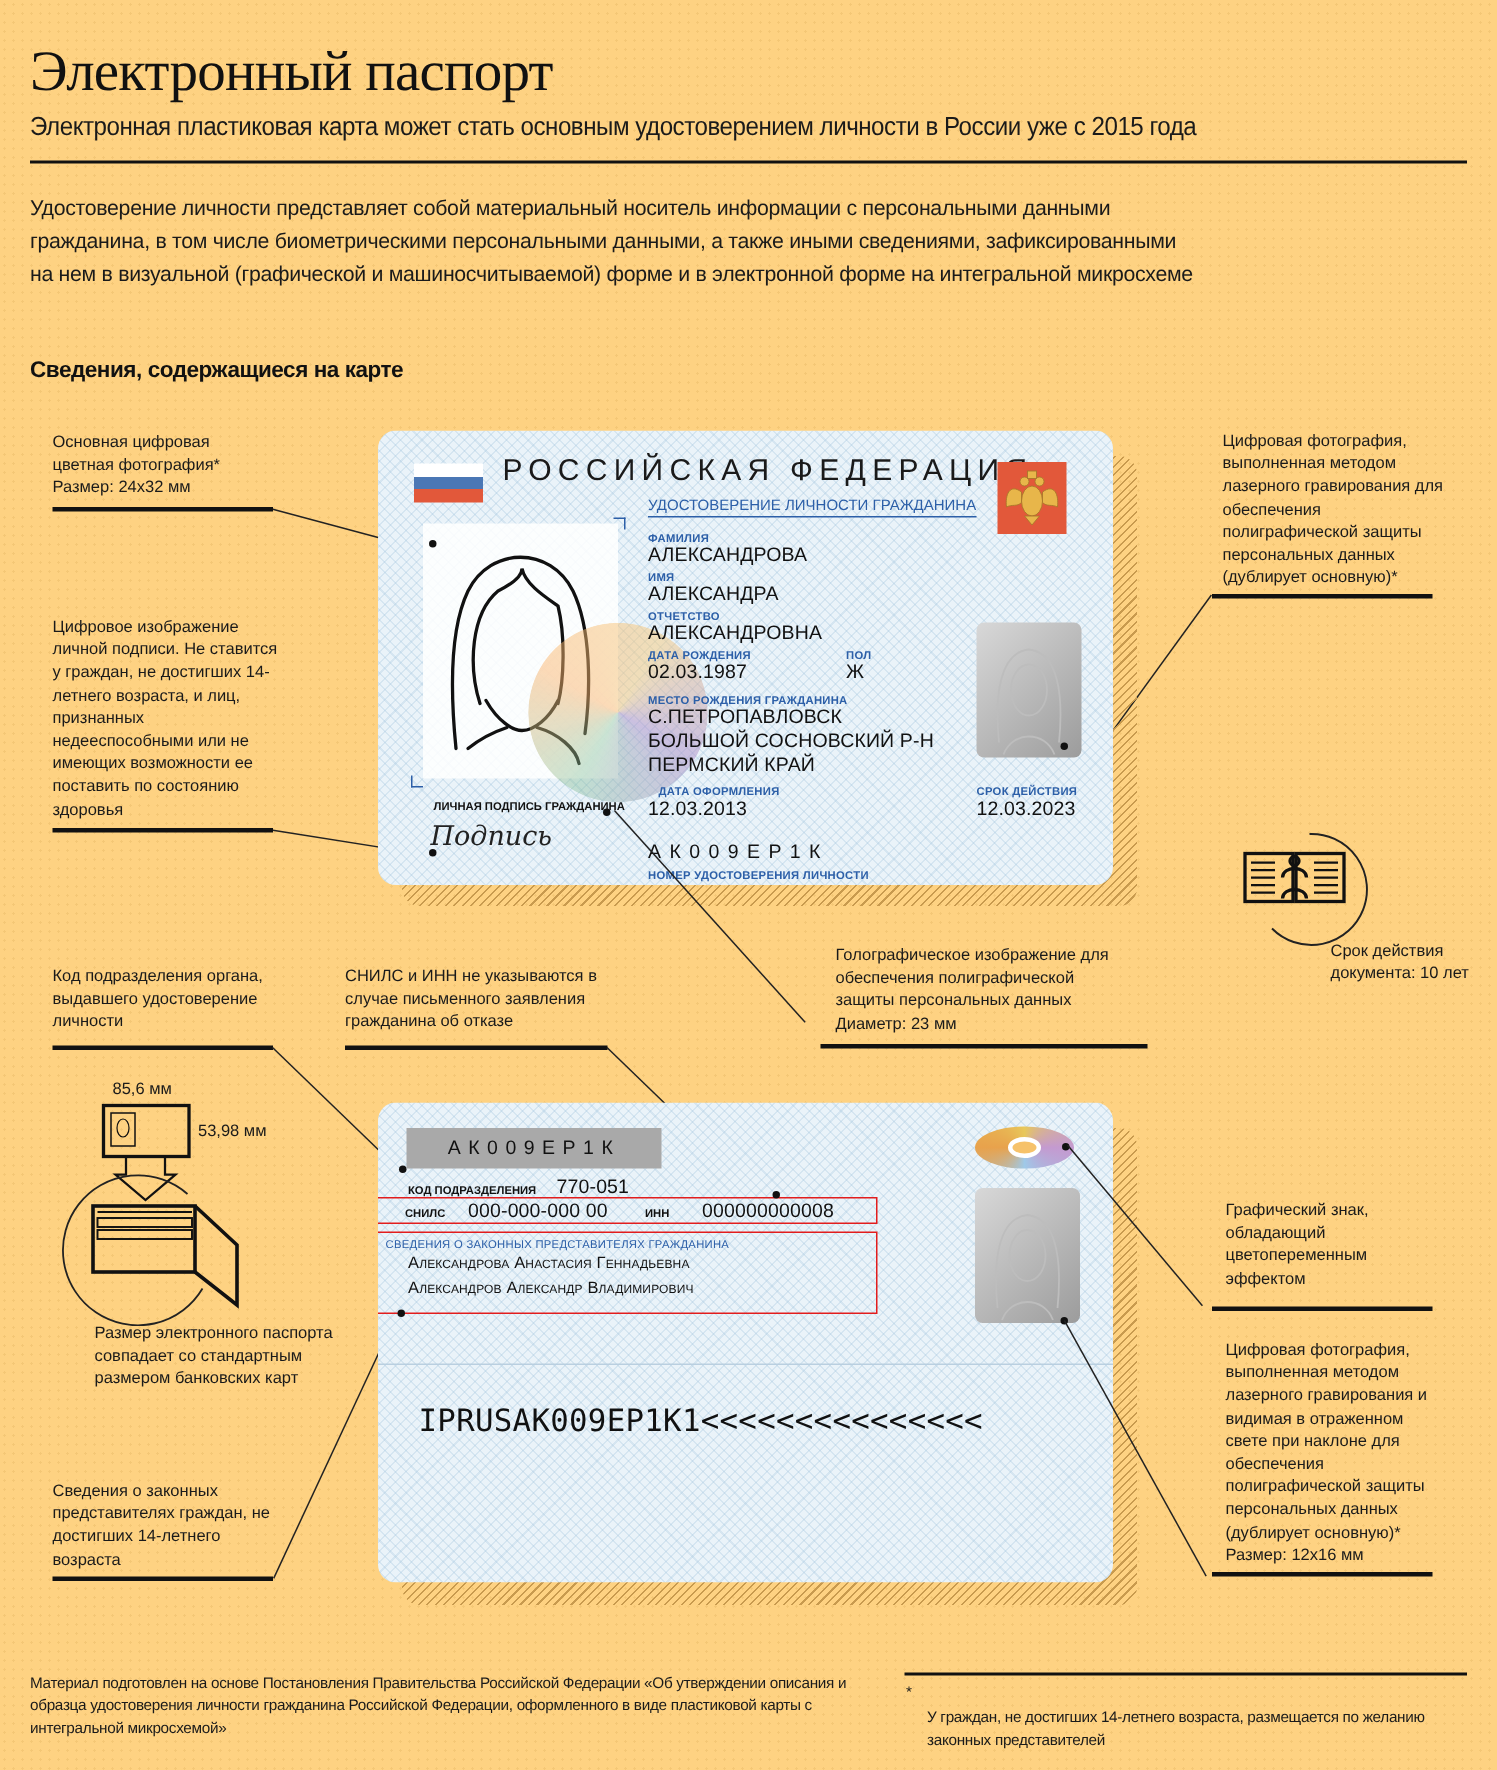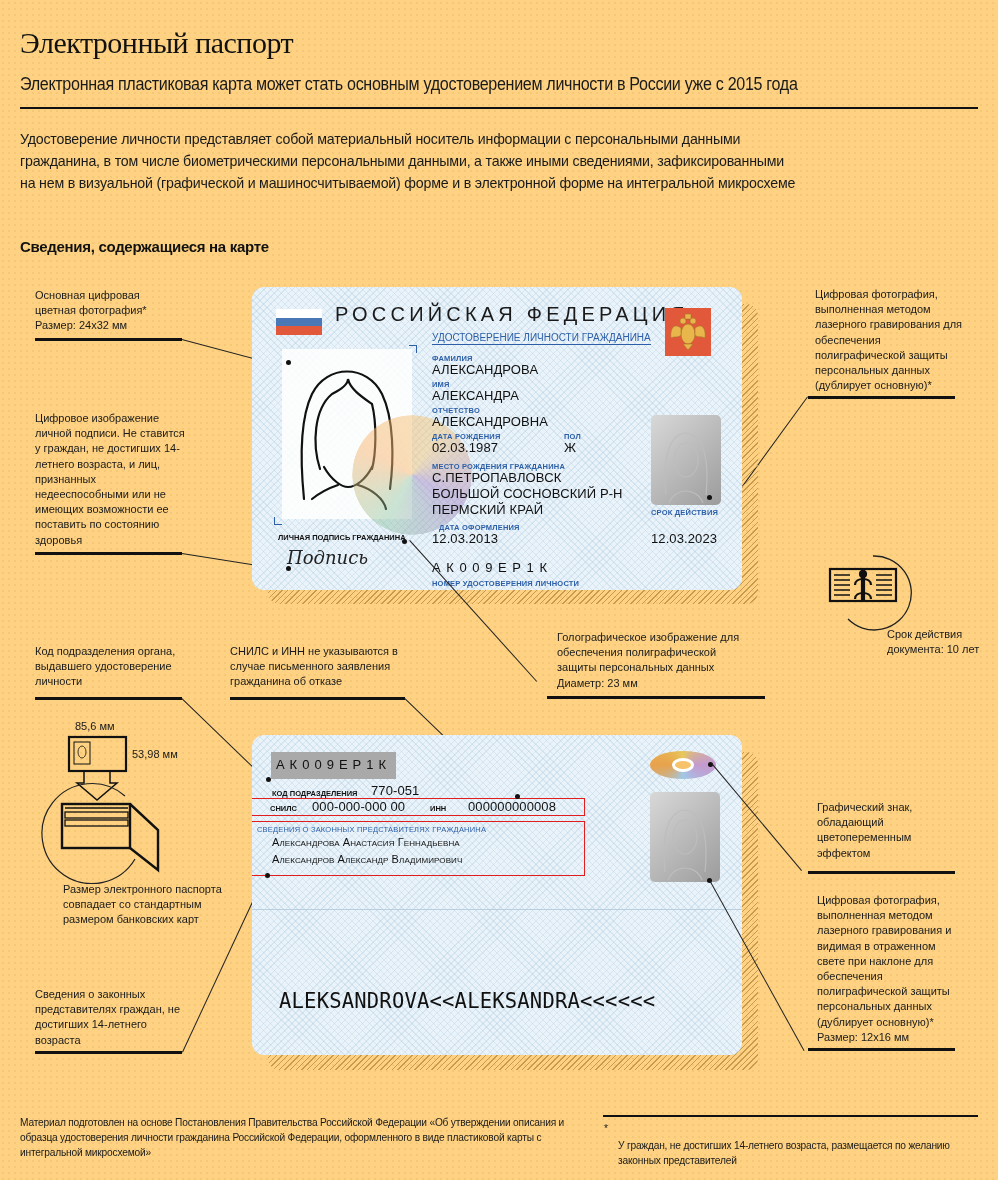--- a/index.html
+++ b/index.html
@@ -10,21 +10,21 @@
     background-color: #fed282;
     background-image: radial-gradient(rgba(200,150,60,0.18) 0.7px, transparent 0.9px);
     background-size: 6px 6px;
     font-family: "Liberation Sans", sans-serif;
     color: #1b1b1b;
   }
   .abs { position: absolute; }
   .title {
     left: 20px; top: 26px;
     font-family: "Liberation Serif", serif;
-    font-size: 30px; font-weight: normal; letter-spacing: -0.5px; color: #111;
+    font-size: 38px; font-weight: normal; letter-spacing: -0.5px; color: #111;
   }
   .subtitle {
     left: 20px; top: 74px;
     font-family: "Liberation Sans", sans-serif;
     font-size: 17.5px; color: #1a1a1a; letter-spacing: -0.35px; transform: scaleX(0.92); transform-origin: left;
     white-space: nowrap;
   }
   .hr-top { left: 20px; top: 107px; width: 958px; height: 2px; background: #111; }
   .intro {
     left: 20px; top: 128px; width: 780px;
@@ -150,26 +150,26 @@
   <div class="abs lbl" style="left:180px;top:145px;">ДАТА РОЖДЕНИЯ</div>
   <div class="abs val" style="left:180px;top:153px;">02.03.1987</div>
   <div class="abs lbl" style="left:312px;top:145px;">ПОЛ</div>
   <div class="abs val" style="left:312px;top:153px;">Ж</div>
   <div class="abs lbl" style="left:180px;top:175px;">МЕСТО РОЖДЕНИЯ ГРАЖДАНИНА</div>
   <div class="abs val" style="left:180px;top:183px;">С.ПЕТРОПАВЛОВСК</div>
   <div class="abs val" style="left:180px;top:199px;">БОЛЬШОЙ СОСНОВСКИЙ Р-Н</div>
   <div class="abs val" style="left:180px;top:215px;">ПЕРМСКИЙ КРАЙ</div>
   <div class="abs lbl" style="left:187px;top:236px;">ДАТА ОФОРМЛЕНИЯ</div>
   <div class="abs val" style="left:180px;top:244px;">12.03.2013</div>
-  <div class="abs lbl" style="left:399px;top:221px;">СРОК ДЕЙСТВИЯ</div>
+  <div class="abs lbl" style="left:399px;top:236px;">СРОК ДЕЙСТВИЯ</div>
   <div class="abs val" style="left:399px;top:244px;">12.03.2023</div>
   <div class="abs lbl" style="left:180px;top:265px;margin-top:27px;">НОМЕР УДОСТОВЕРЕНИЯ ЛИЧНОСТИ</div>
   <div class="abs val" style="left:180px;top:273px;letter-spacing:1px;">А К 0 0 9 Е Р 1 К</div>
 
-  <div class="abs sig-label" style="left:26px;top:246px;">ЛИЧНАЯ ПОДПИСЬ ГРАЖДАНИНА</div>
+  <div class="abs sig-label" style="left:37px;top:246px;">ЛИЧНАЯ ПОДПИСЬ ГРАЖДАНИНА</div>
   <div class="abs" style="left:35px;top:260px;font-family:'DejaVu Serif',serif;font-style:italic;font-size:18px;color:#222;">Подпись</div>
   <div class="abs dot" style="left:34px;top:279px;"></div>
   <div class="abs dot" style="left:150px;top:252px;"></div>
 
   <div class="abs holo-photo" style="left:399px;top:128px;">
     <svg width="70" height="90" viewBox="0 0 70 90">
         <g fill="none" stroke="#bdbdbd" stroke-width="1.2">
           <path d="M15 80 C12 50 15 20 35 18 C55 20 58 50 55 80"></path>
           <ellipse cx="35" cy="45" rx="12" ry="17"></ellipse>
           <path d="M18 88 C24 72 46 72 52 88"></path>
@@ -237,21 +237,21 @@
   </svg>
 </div>
 <div class="abs note" style="left:63px;top:882px;width:160px;">Размер электронного паспорта совпадает со стандартным размером банковских карт</div>
 
 <div class="abs note" style="left:35px;top:987px;width:150px;">Сведения о законных представителях граждан, не достигших 14-летнего возраста</div>
 <div class="abs uline" style="left:35px;top:1051px;width:147px;"></div>
 <div class="abs thin" style="left:182px;top:1052px;width:195px;transform:rotate(-65deg);"></div>
 
 <div class="abs card-shadow" style="left:268px;top:752px;width:490px;height:318px;"></div>
 <div class="abs card" style="left:252px;top:735px;width:490px;height:320px;">
-  <div class="abs code-box" style="left:19px;top:17px;width:125px;height:27px;">АК009ЕР1К</div>
+  <div class="abs code-box" style="left:19px;top:17px;width:170px;height:27px;">АК009ЕР1К</div>
   <div class="abs dot" style="left:14px;top:42px;"></div>
   <div class="abs sig-label" style="left:20px;top:54px;font-size:7.5px;">КОД ПОДРАЗДЕЛЕНИЯ</div>
   <div class="abs val" style="left:119px;top:48px;">770-051</div>
 
   <div class="abs redbox" style="left:-12px;top:63px;width:345px;height:18px;"></div>
   <div class="abs dot" style="left:263px;top:59px;"></div>
   <div class="abs sig-label" style="left:18px;top:69px;">СНИЛС</div>
   <div class="abs val" style="left:60px;top:64px;">000-000-000 00</div>
   <div class="abs sig-label" style="left:178px;top:69px;">ИНН</div>
   <div class="abs val" style="left:216px;top:64px;">000000000008</div>
@@ -272,21 +272,21 @@
         <g fill="none" stroke="#bdbdbd" stroke-width="1.2">
           <path d="M15 80 C12 50 15 20 35 18 C55 20 58 50 55 80"></path>
           <ellipse cx="35" cy="45" rx="12" ry="17"></ellipse>
           <path d="M18 88 C24 72 46 72 52 88"></path>
         </g>
       </svg>
   </div>
   <div class="abs dot" style="left:455px;top:143px;"></div>
 
   <div class="abs" style="left:0;top:174px;width:490px;height:1px;background:#b9cfe0;"></div>
-  <div class="abs mrz" style="left:27px;top:254px;">ALEKSANDROVA&lt;&lt;ALEKSANDRA&lt;&lt;&lt;&lt;&lt;&lt;</div>
+  <div class="abs mrz" style="left:27px;top:200px;">IPRUSAK009EP1K1&lt;&lt;&lt;&lt;&lt;&lt;&lt;&lt;&lt;&lt;&lt;&lt;&lt;&lt;&lt;</div>
 </div>
 
 <div class="abs thin" style="left:712px;top:763px;width:140px;transform:rotate(50deg);"></div>
 <div class="abs note" style="left:817px;top:800px;width:130px;">Графический знак, обладающий цветопеременным эффектом</div>
 <div class="abs uline" style="left:808px;top:871px;width:147px;"></div>
 
 <div class="abs thin" style="left:710px;top:880px;width:195px;transform:rotate(61deg);"></div>
 <div class="abs note" style="left:817px;top:893px;width:145px;white-space:pre-line;">Цифровая фотография, выполненная методом лазерного гравирования и видимая в отраженном свете при наклоне для обеспечения полиграфической защиты персональных данных (дублирует основную)*
 Размер: 12x16 мм</div>
 <div class="abs uline" style="left:808px;top:1048px;width:147px;"></div>

